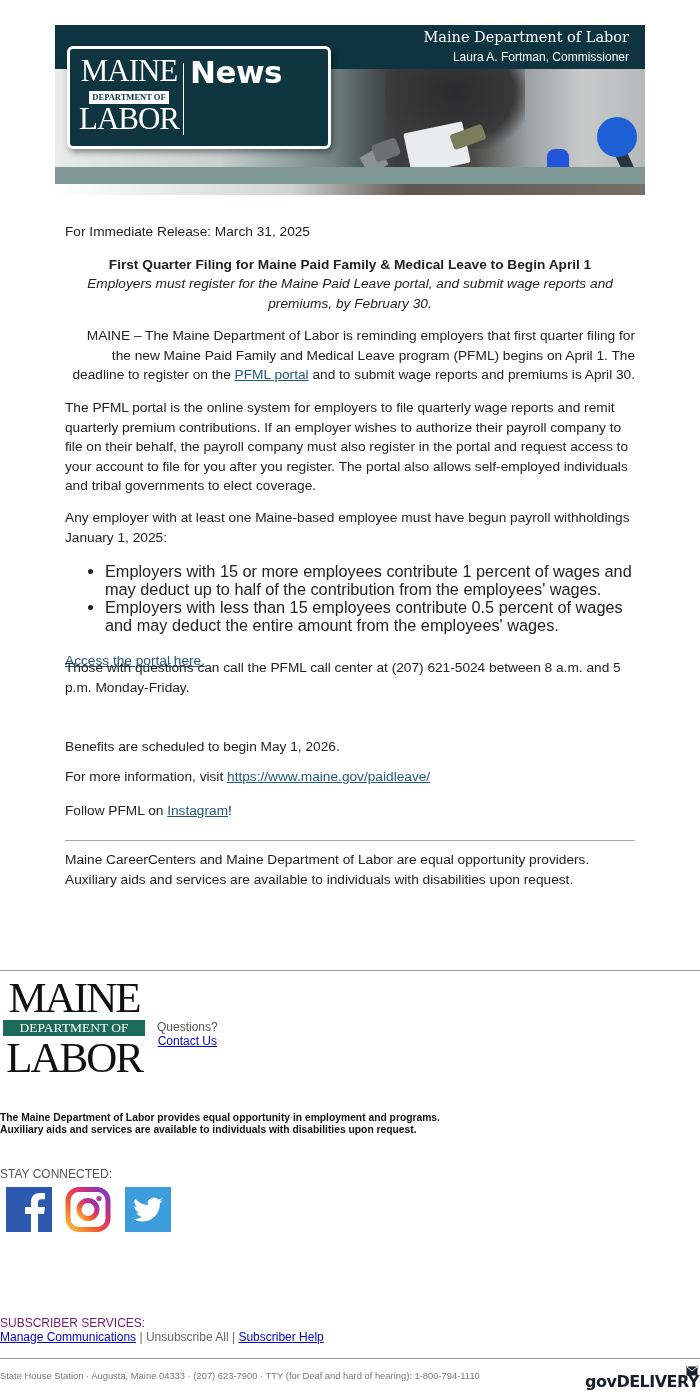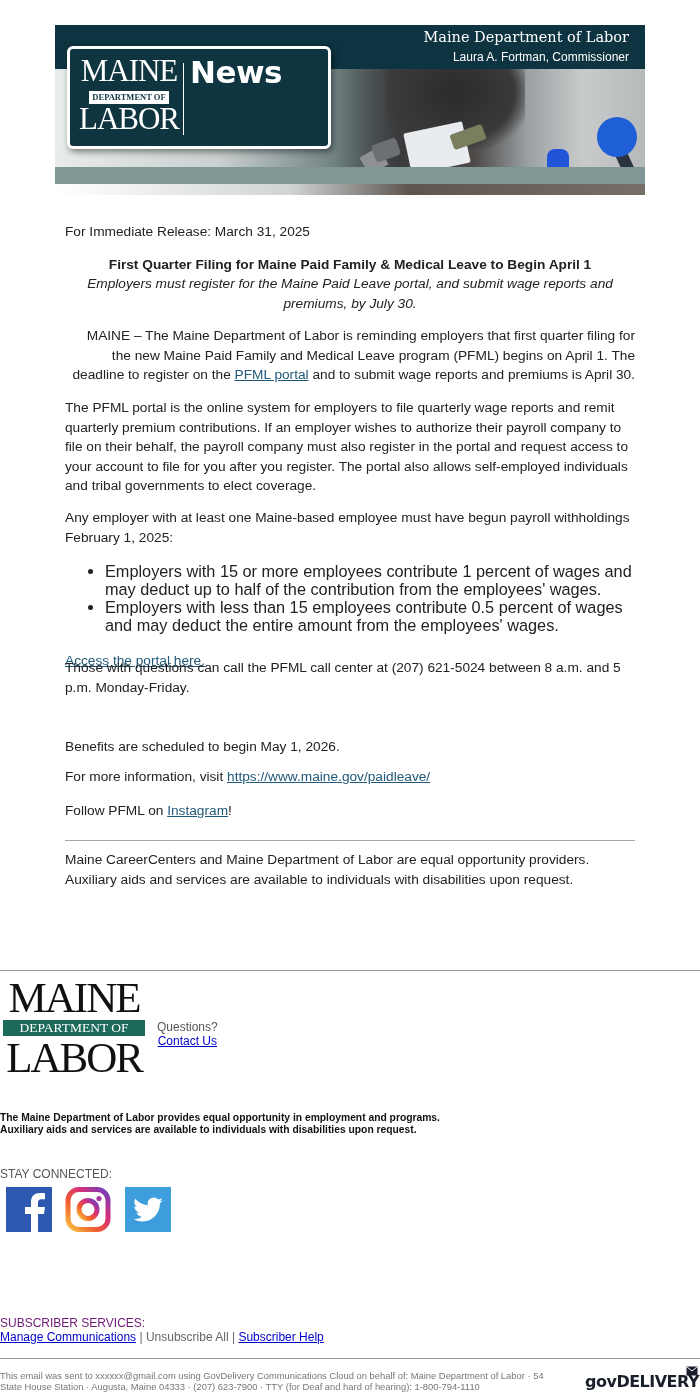--- a/index.html
+++ b/index.html
@@ -104,26 +104,26 @@
     <div class="logo-divider"></div>
     <div class="logo-right">
       <div>News</div>
     </div>
   </div>
 </div>
 
 <div class="article">
   <p class="release-date">For Immediate Release: March 31, 2025</p>
   <p class="headline">First Quarter Filing for Maine Paid Family &amp; Medical Leave to Begin April 1</p>
-  <p class="subhead">Employers must register for the Maine Paid Leave portal, and submit wage reports and premiums, by July 30.</p>
+  <p class="subhead">Employers must register for the Maine Paid Leave portal, and submit wage reports and premiums, by February 30.</p>
 
   <p class="p1"><span>MAINE – The Maine Department of Labor is reminding employers that first quarter filing for the new Maine Paid Family and Medical Leave program (PFML) begins on April 1. The deadline to register on the </span><a class="link" href="#">PFML portal</a><span> and to submit wage reports and premiums is April 30.</span></p>
 
   <p class="p2">The PFML portal is the online system for employers to file quarterly wage reports and remit quarterly premium contributions. If an employer wishes to authorize their payroll company to file on their behalf, the payroll company must also register in the portal and request access to your account to file for you after you register. The portal also allows self-employed individuals and tribal governments to elect coverage.</p>
-  <p class="p3">Any employer with at least one Maine-based employee must have begun payroll withholdings February 1, 2025:</p>
+  <p class="p3">Any employer with at least one Maine-based employee must have begun payroll withholdings January 1, 2025:</p>
 
   <ul class="bullets">
     <li>Employers with 15 or more employees contribute 1 percent of wages and may deduct up to half of the contribution from the employees' wages.</li>
     <li>Employers with less than 15 employees contribute 0.5 percent of wages and may deduct the entire amount from the employees' wages.</li>
   </ul>
 
   <p class="access"><a class="link" href="#">Access the portal here.</a></p>
 
   <p class="p4">Those with questions can call the PFML call center at (207) 621-5024 between 8 a.m. and 5 p.m. Monday-Friday.</p>
   <p class="p5">Benefits are scheduled to begin May 1, 2026.</p>
@@ -181,20 +181,19 @@
     </svg>
 </a>
 
 <div class="sub-title">SUBSCRIBER SERVICES:</div>
 <div class="sub-links">
   <a href="#">Manage Communications</a><span style="white-space:pre"> | </span><span>Unsubscribe All</span><span style="white-space:pre"> | </span><a href="#">Subscriber Help</a>
 </div>
 
 <div class="bottom-rule"></div>
 <div class="legal">
-  <div>This email was sent to xxxxxx@gmail.com using GovDelivery Communications Cloud on behalf of: Maine Department of Labor · 54</div>
   <div>State House Station · Augusta, Maine 04333 · (207) 623-7900 · TTY (for Deaf and hard of hearing): 1-800-794-1110</div>
 </div>
 <div class="govdelivery">govDELIVERY</div>
 <svg class="env-icon" viewBox="0 0 12 10">
     <rect x="0.5" y="0.5" width="11" height="9" fill="#1a1f2c"></rect>
     <path d="M1 1l5 4 5-4" stroke="#ffffff" stroke-width="1" fill="none"></path>
   </svg>
 
 </body></html>

